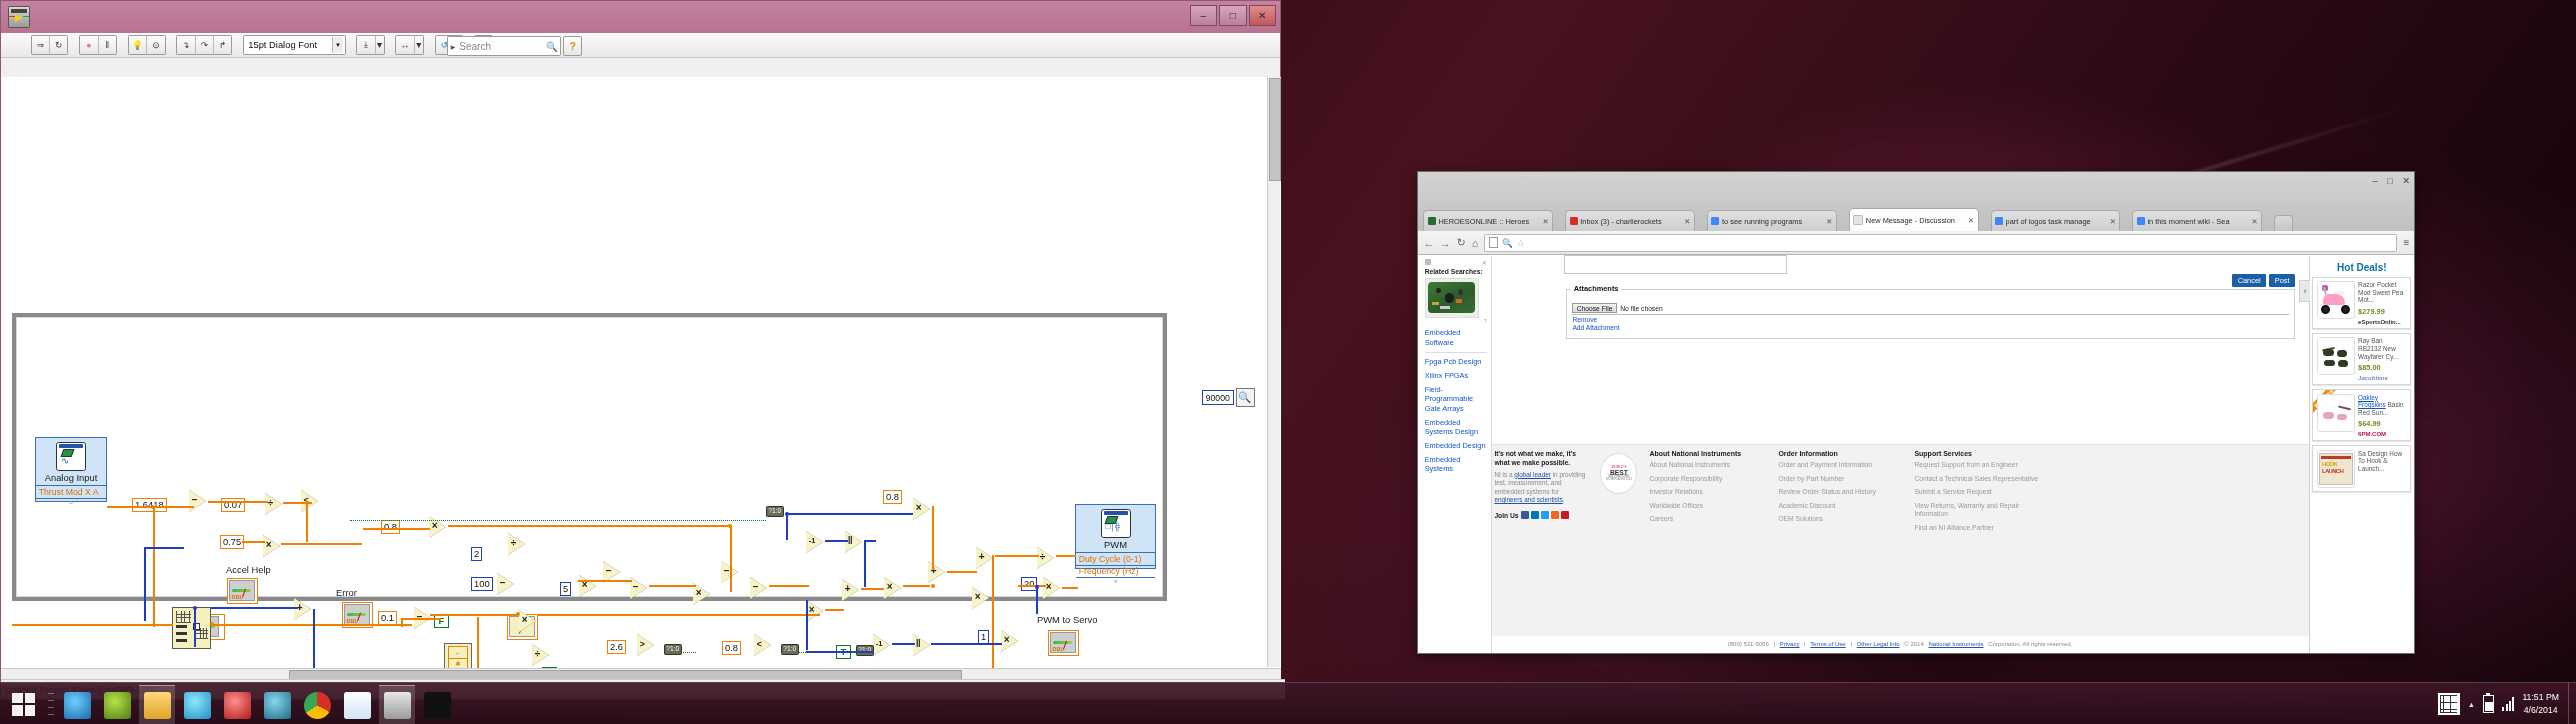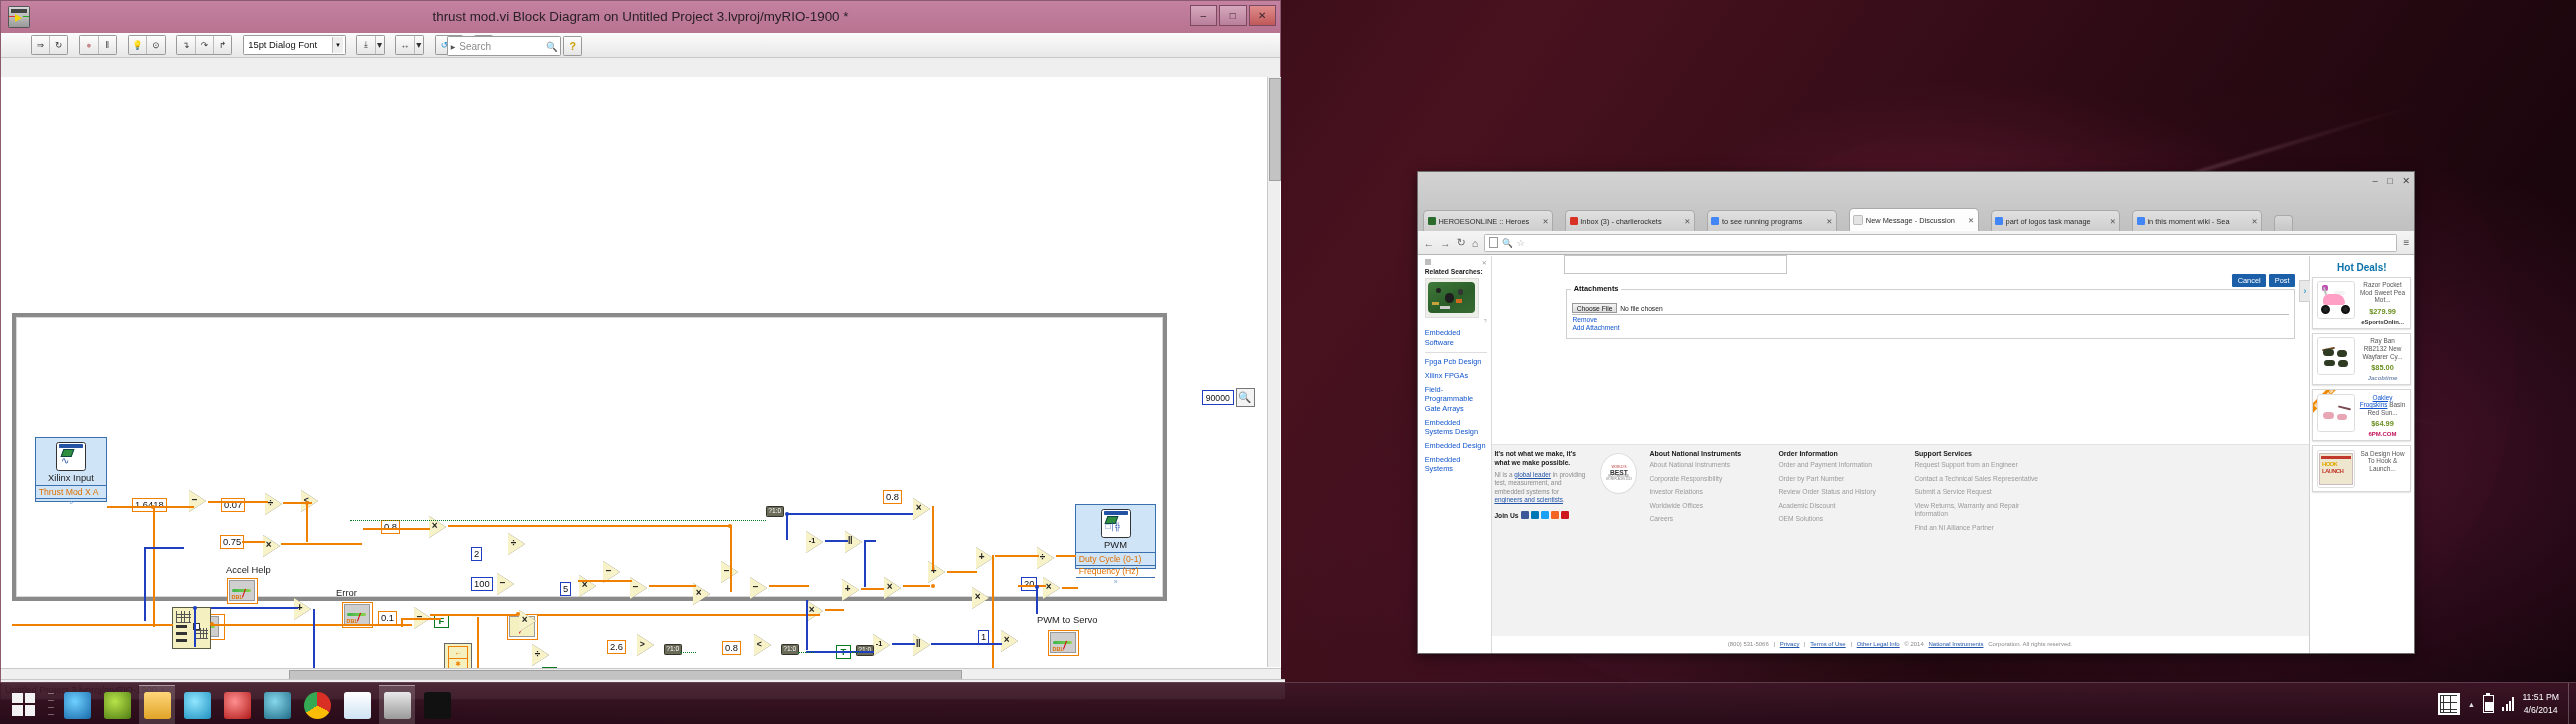--- a/index.html
+++ b/index.html
@@ -258,21 +258,21 @@
   #ni-legal{position:absolute;left:0;right:0;bottom:0;height:17.4px;background:#fff;
       display:flex;align-items:center;justify-content:center;gap:4.7px;font-size:6px;color:#8a8a8a;}
   #ni-legal a{color:#2255aa;text-decoration:underline;}
 
   
   #deals{position:absolute;right:0;top:1.3px;width:99px;bottom:0;background:#fff;border-left:0.7px solid #cfcfcf;padding:2.7px;}
   #deals .ttl{text-align:center;font-size:10px;font-weight:bold;color:#0a72a8;margin:2.7px 0 4px;}
   #deals .card{border:0.7px solid #d6d6d6;margin-bottom:4px;padding:3.4px;display:flex;gap:3.4px;
      box-shadow:0 0.7px 1.3px rgba(0,0,0,.12);position:relative;overflow:hidden;}
   #deals .thumb{width:36px;height:36px;border:0.7px solid #ddd;border-radius:2.7px;flex:0 0 36px;position:relative;background:#fff;overflow:hidden;}
-  #deals .info{flex:1;text-align:center;}
+  #deals .info{flex:1;text-align:left;}
   #deals .nm{font-size:6.4px;color:#555;line-height:1.2;}
   #deals .nm a{color:#1155cc;text-decoration:underline;}
   #deals .pr{font-size:7.4px;color:#6a8f1e;margin:2.7px 0;font-weight:bold;}
   #deals .mer{font-size:6px;color:#333;font-weight:bold;}
   #deals .mer.jac{color:#7b8fb5;font-style:italic;}
   #deals .mer.sixpm{color:#c0125a;}
   #deals .bestdeal{position:absolute;left:-13.4px;top:4px;width:47px;transform:rotate(-45deg);
      background:#f08a00;color:#fff;font-size:5.4px;text-align:center;padding:0.7px 0;font-weight:bold;}
   #deals .arrowtab{position:absolute;left:-10.7px;top:24px;width:10px;height:20px;background:#e8e8e8;
      border:0.7px solid #cfcfcf;border-right:none;display:flex;align-items:center;justify-content:center;
@@ -337,21 +337,20 @@
 
 <div id="lv">
 
   <div id="lv-title">
     <div id="lv-logo">
       <div class="bar"></div>
         <div class="lred"></div>
         <div class="lgrn"></div>
         <div class="tri"></div>
     </div>
-    <div id="lv-title-text">thrust mod.vi Block Diagram on Untitled Project 3.lvproj/myRIO-1900 *</div>
     <div id="lv-winbtns">
       <div>–</div>
       <div>□</div>
       <div class="close">✕</div>
     </div>
   </div>
 
 
   <div id="lv-toolbar">
     <div class="tb-sep"></div>
@@ -425,21 +424,21 @@
     <div id="loop">
       <div id="loop-inner"></div>
     </div>
 
     <div class="node xvi" style="left:34px;top:360px;width:72px;height:65px;">
       <div class="ico">
         <div class="blue"></div>
           <div class="chip"></div>
           <div class="wav">∿</div>
       </div>
-      <div class="ttl">Xilinx Input</div>
+      <div class="ttl">Analog Input</div>
       <div class="term">Thrust Mod X A</div>
       <div class="grip">»</div>
     </div>
 
     <div class="node xvi" style="left:1074px;top:427px;width:81px;height:65px;">
       <div class="ico">
         <div class="blue"></div>
           <div class="chip"></div>
           <div class="wav" style="font-family:'Liberation Mono',monospace;font-size:8px;">□│╬</div>
       </div>

